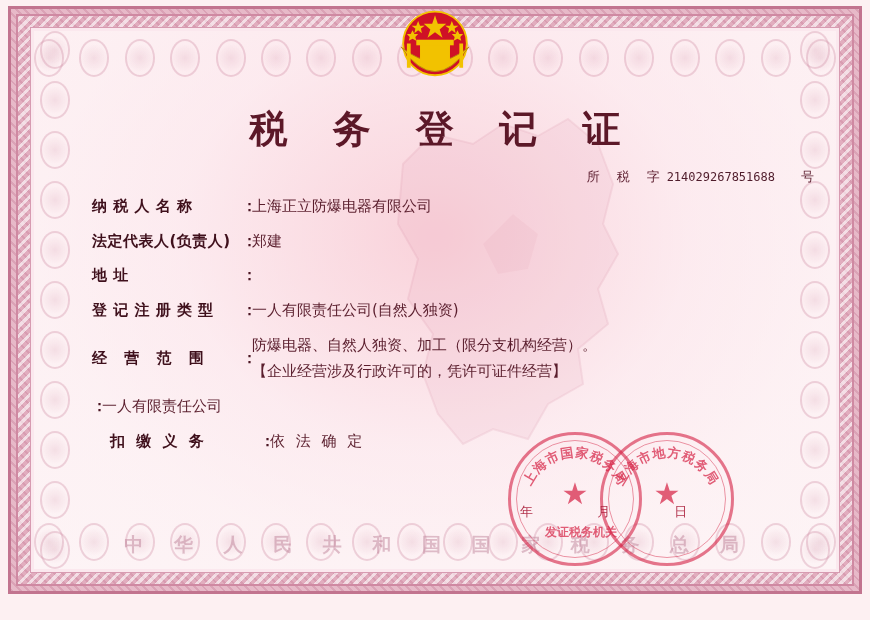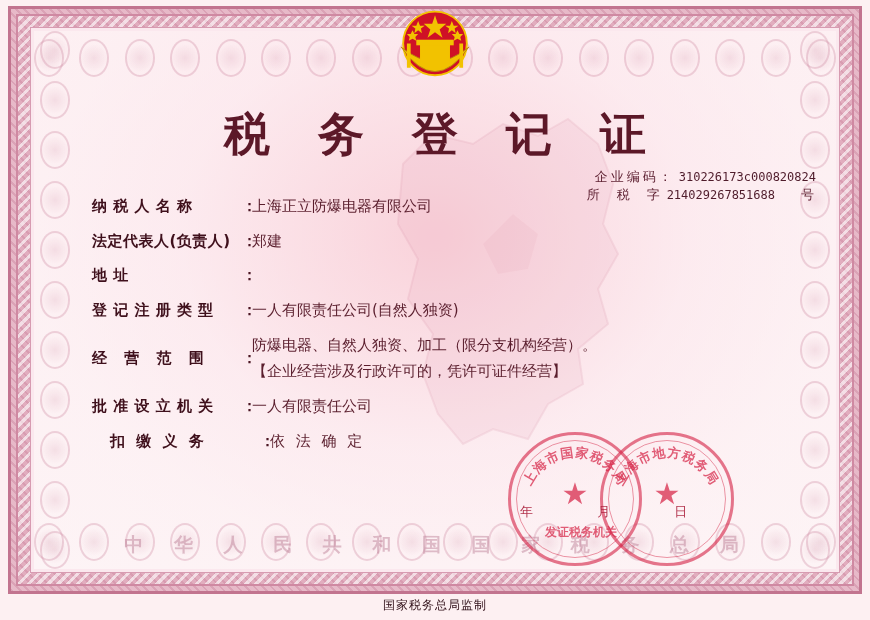--- a/index.html
+++ b/index.html
@@ -102,21 +102,21 @@
     z-index: 6;
   }
 
   
   .title {
     position: absolute;
     top: 104px;
     left: 0; right: 0;
     text-align: center;
     font-family: "DejaVu Serif", "Liberation Serif", serif;
-    font-size: 46px;
+    font-size: 38px;
     font-weight: bold;
     letter-spacing: 16px;
     color: #5c1828;
     text-indent: 16px;
     z-index: 5;
   }
 
   
   .num-block {
     position: absolute;
@@ -356,24 +356,20 @@
     <polygon points="68,16 70,21 75,21 71,24 72,29 68,26 64,29 65,24 61,21 66,21" fill="#f2c200"></polygon>
     <polygon points="74,26 76,30 80,30 77,33 78,37 74,35 70,37 71,33 68,30 72,30" fill="#f2c200"></polygon>
     <polygon points="32,16 34,21 39,21 35,24 36,29 32,26 28,29 29,24 25,21 30,21" fill="#f2c200"></polygon>
     <polygon points="26,26 28,30 32,30 29,33 30,37 26,35 22,37 23,33 20,30 24,30" fill="#f2c200"></polygon>
   </svg>
 
   <div class="title">税 务 登 记 证</div>
 
   <div class="num-block">
     <div class="num-line">
-      <span class="num-label">企业编码：</span>
-      <span class="num-val">310226173c000820824</span>
-    </div>
-    <div class="num-line">
       <span class="num-label">所</span>
       <span class="num-label" style="margin-left:14px;">税</span>
       <span class="num-label" style="margin-left:14px;">字</span>
       <span class="num-val">214029267851688</span>
       <span class="num-suffix">号</span>
     </div>
   </div>
 
   <div class="rows">
 
@@ -403,21 +399,20 @@
     <div class="row">
       <span class="row-label wide-sp">经 营 范 围</span>
       <span class="row-sep">：</span>
       <span class="row-value">
         <span>防爆电器、自然人独资、加工（限分支机构经营）。</span>
         <span class="sub">【企业经营涉及行政许可的，凭许可证件经营】</span>
       </span>
     </div>
 
     <div class="row">
-      <span class="row-label">批 准 设 立 机 关</span>
       <span class="row-sep">：</span>
       <span class="row-value">一人有限责任公司</span>
     </div>
 
     <div class="row">
       <span class="row-label mid-sp" style="padding-left:18px;">扣 缴 义 务</span>
       <span class="row-sep">：</span>
       <span class="row-value mid-sp">依 法 确 定</span>
     </div>
 
@@ -444,15 +439,14 @@
       <text><textPath href="#arcR" startOffset="50%" text-anchor="middle">上海市地方税务局</textPath></text>
     </svg>
     <div class="seal-star">★</div>
     <div class="seal-bottom"></div>
   </div>
 
   <div class="date-line">年     月     日</div>
 
   <div class="bottom-strip">中 华 人 民 共 和 国 国 家 税 务 总 局</div>
 
-  <div class="footer">国家税务总局监制</div>
 
 </div>
 
 </body></html>

